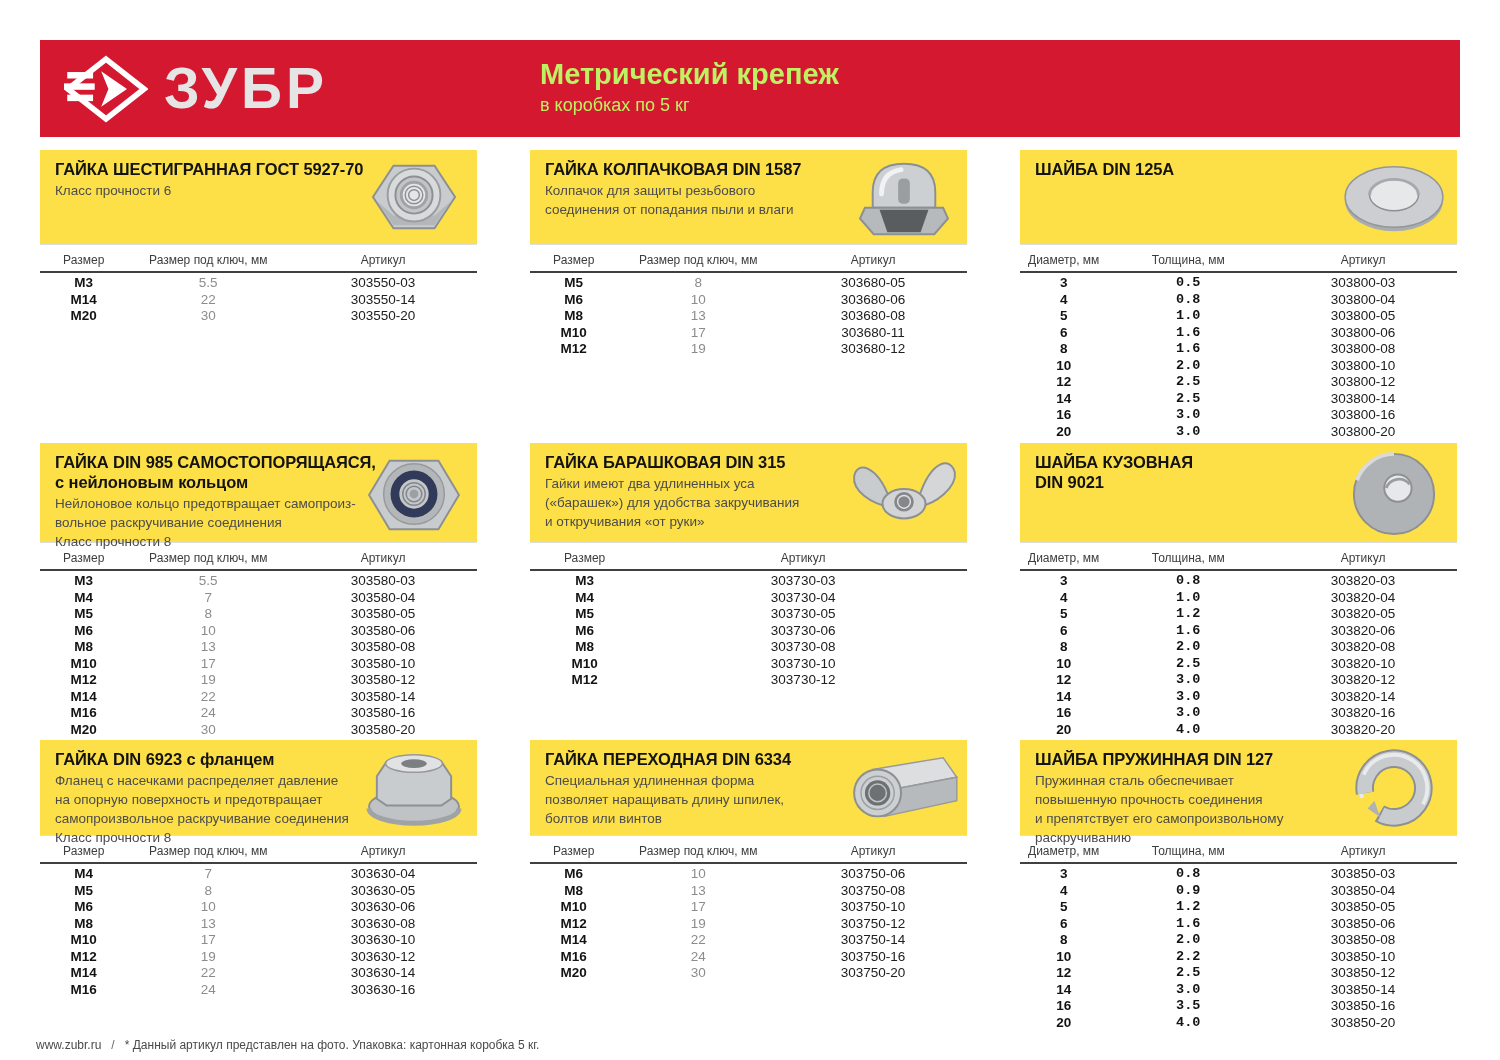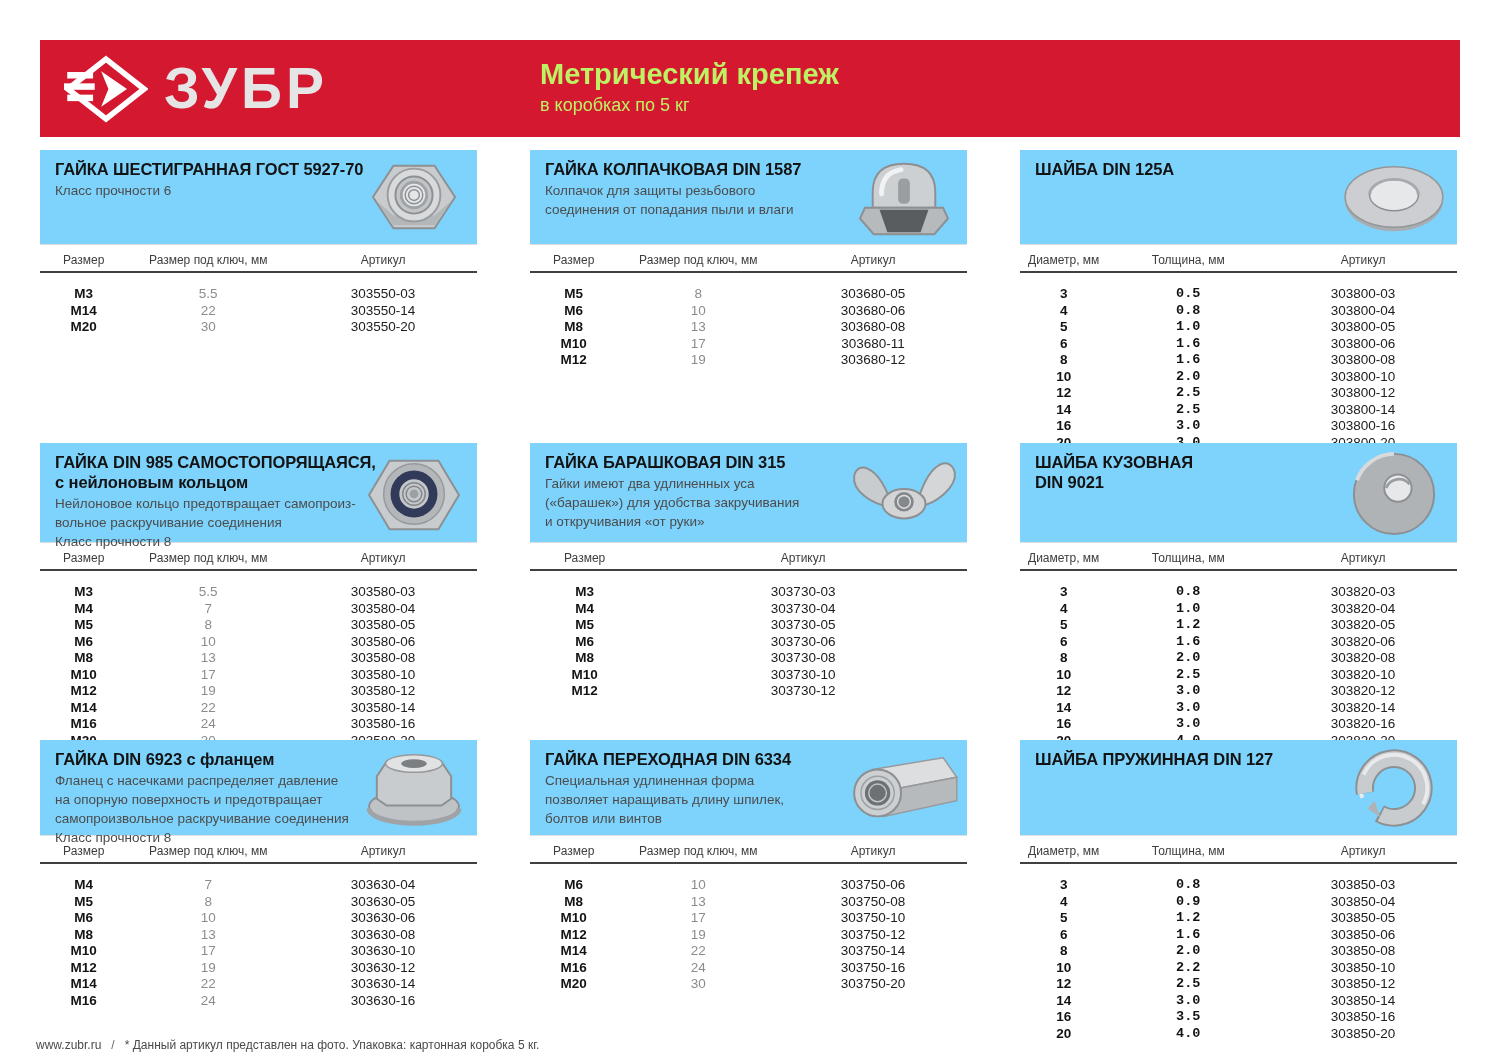--- a/index.html
+++ b/index.html
@@ -26,21 +26,21 @@
 
   
   .content {
     position:absolute; left:40px; top:150px;
     display:grid; grid-template-columns:437px 437px 437px;
     grid-template-rows:293px 297px auto;
     column-gap:53px;
   }
   .section { width:437px; }
   .panel {
-    position:relative; background:#7dd3fc; border-bottom:1px solid #dcdee0;
+    position:relative; background:#fde047; border-bottom:1px solid #dcdee0;
     padding:9px 78px 6px 15px;
   }
   .r1 .panel { height:95px; }
   .r2 .panel { height:100px; }
   .r3 .panel { height:96px; }
   .p-title {
     font-size:16.5px; font-weight:bold; color:#131313; line-height:20px;
     white-space:pre-line; letter-spacing:-0.1px;
   }
   .p-desc {
@@ -51,21 +51,21 @@
     width:120px; height:88px;
   }
   .photo svg { width:100%; height:100%; display:block; }
 
   
   table.spec { width:100%; border-collapse:collapse; margin-top:2px; table-layout:fixed; }
   table.spec th {
     font-weight:normal; font-size:12px; color:#3d3d3d; text-align:center;
     padding:6px 0 4px; border-bottom:2px solid #404040;
   }
-  table.spec tbody tr:first-child td { padding-top:13px; }
+  table.spec tbody tr:first-child td { padding-top:2px; }
   table.spec td {
     text-align:center; font-size:13.5px; line-height:16.5px; padding:0;
   }
   td.c-size { font-weight:bold; color:#131313; }
   td.c-key  { color:#8a8d90; }
   td.c-key.bold { color:#131313; font-weight:bold;font-family:Liberation Mono, monospace; }
   td.c-art  { color:#202022; }
 
   
   .footer {
@@ -606,20 +606,24 @@
               <td class="c-size">M20</td>
               <td class="c-key">30</td>
               <td class="c-art">303750-20</td>
             </tr>
           </tbody>
         </table>
       </section>
       <section class="section r3">
         <div class="panel">
           <div class="p-title">ШАЙБА ПРУЖИННАЯ DIN 127</div>
+          <div class="p-desc">Пружинная сталь обеспечивает
+повышенную прочность соединения
+и препятствует его самопроизвольному
+раскручиванию</div>
           <div class="photo">
             <svg viewBox="0 0 120 90">
               <g transform="rotate(170 60 45)">
                 <circle cx="60" cy="45" r="30" fill="none" stroke="#8d9093" stroke-width="19" stroke-dasharray="162 27"></circle>
                 <circle cx="60" cy="45" r="30" fill="none" stroke="#c9ccce" stroke-width="15" stroke-dasharray="160 29"></circle>
                 <circle cx="60" cy="45" r="34" fill="none" stroke="#e8eaec" stroke-width="4" stroke-dasharray="110 79" stroke-dashoffset="-20"></circle>
               </g>
               <polygon points="33,66 46,75 40,58" fill="#b0b3b6"></polygon>
             </svg>
           </div>

